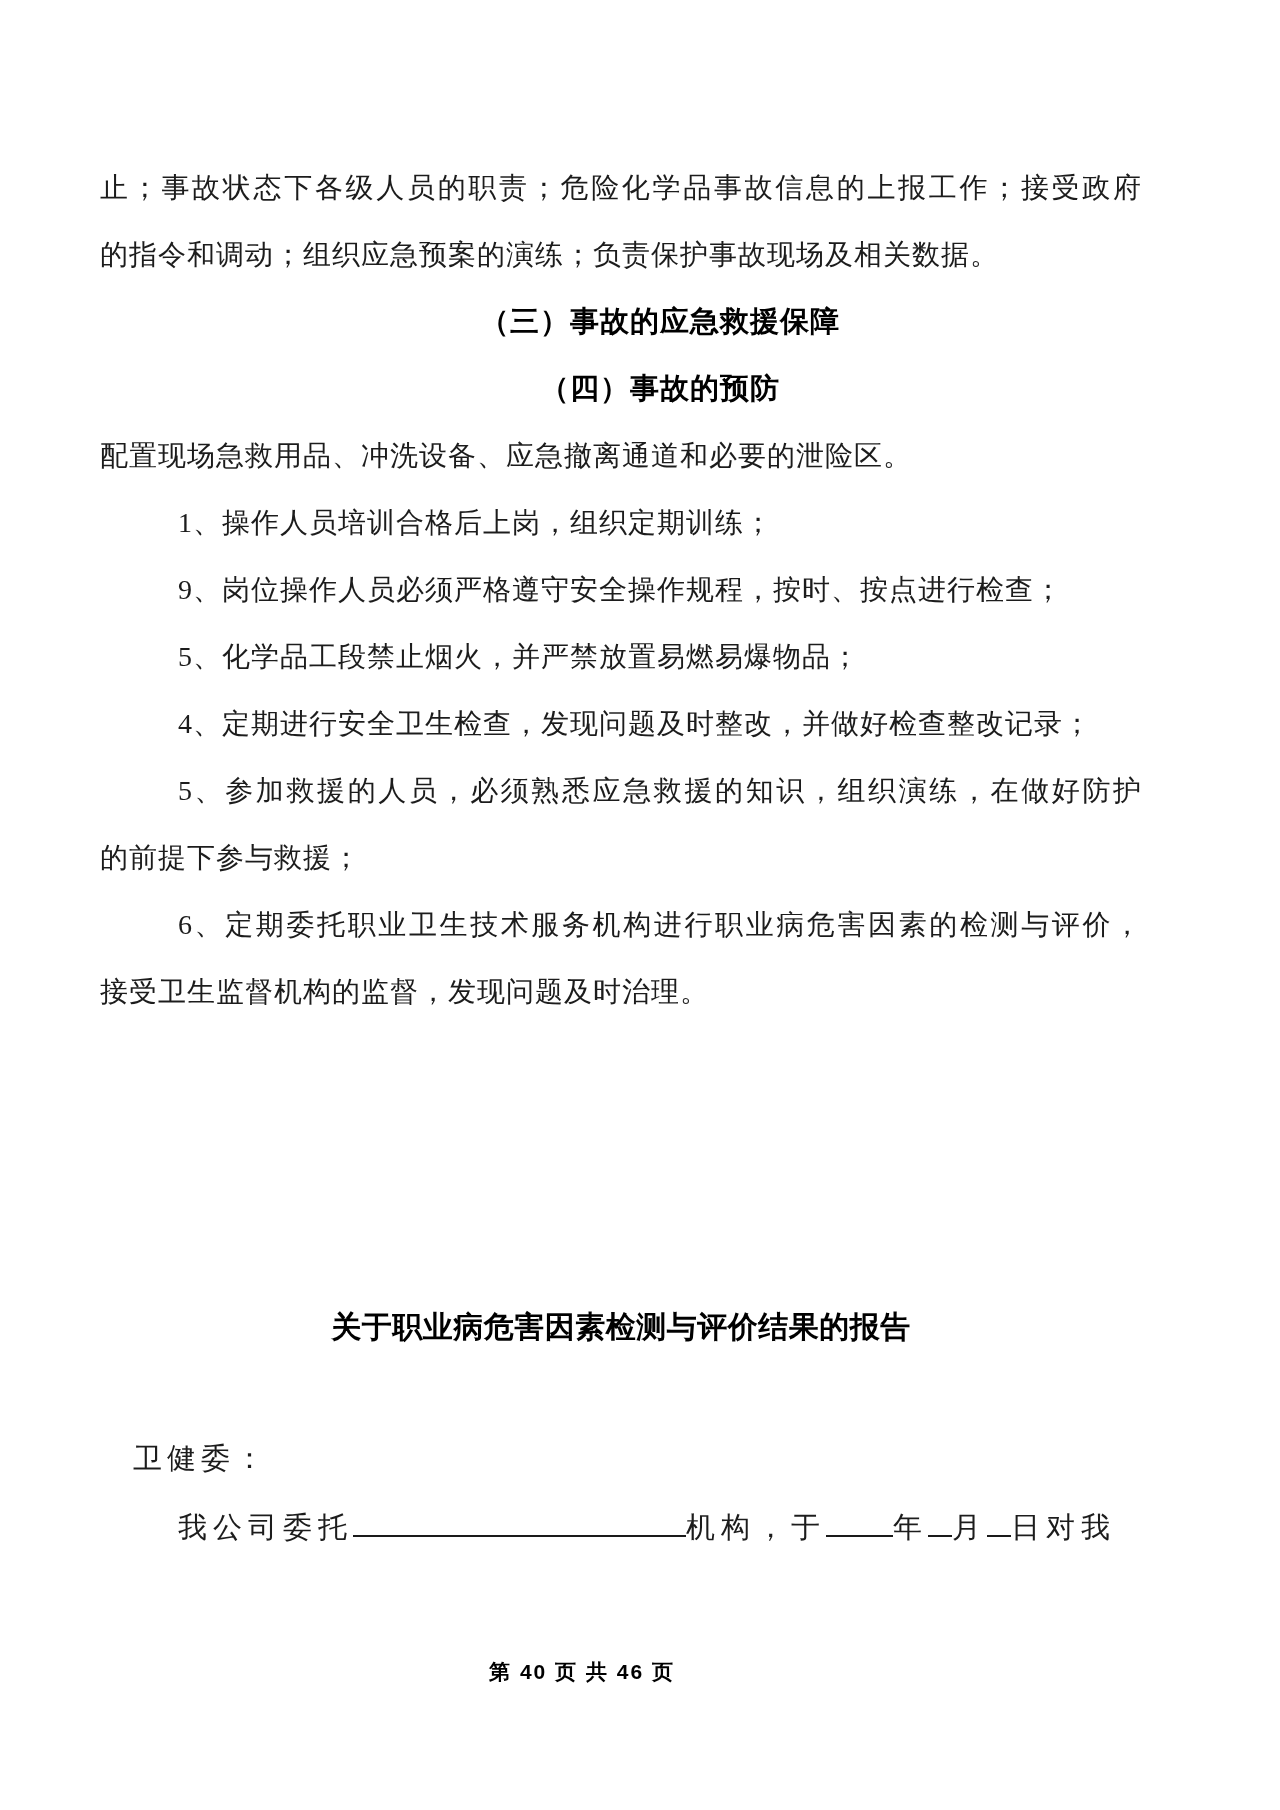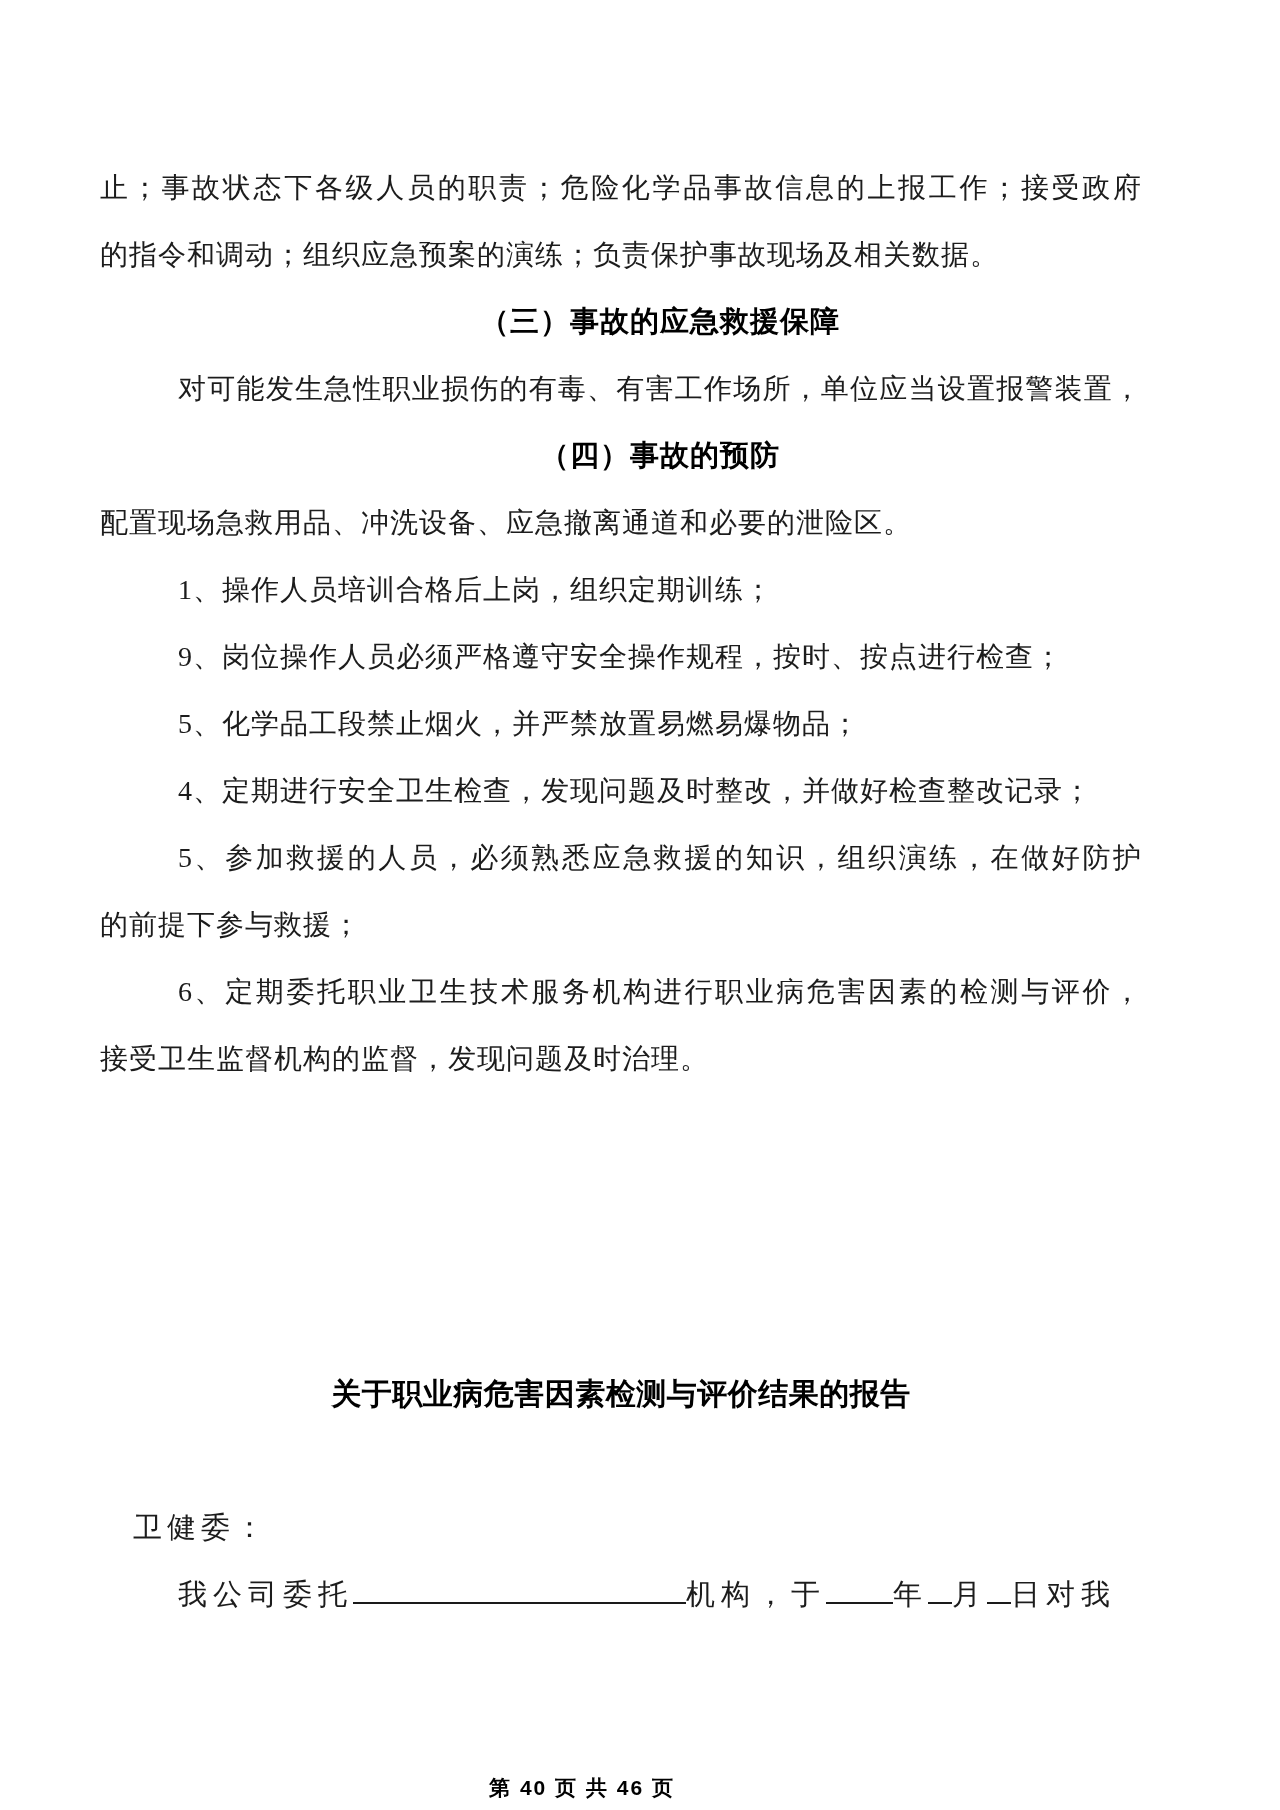--- a/index.html
+++ b/index.html
@@ -23,21 +23,21 @@
   .line {
     font-size: 28px;
     line-height: 67px;
     letter-spacing: 1px;
   }
   .jfull {               
     text-align: justify;
     text-align-last: justify;
   }
   .ind  { text-indent: 78px; }   
-  .ind-sm { text-indent: 33px; } 
+  .ind-sm { text-indent: 33px; font-family: Liberation Mono, monospace; } 
   .heading {
     font-family: "Liberation Sans", "DejaVu Sans", sans-serif;
     font-weight: 700;
     color: #000000;
     font-size: 29px;
     text-align: center;
   }
   .report-title {
     font-family: "Liberation Sans", "DejaVu Sans", sans-serif;
     font-weight: 700;
@@ -55,42 +55,41 @@
     border-bottom: 2px solid #1a1a1a;
     height: 30px;
     vertical-align: baseline;
   }
   .b-institution { width: 333px; }
   .b-year  { width: 67px; }
   .b-month { width: 24px; }
   .b-day   { width: 24px; }
   .footer {
     position: absolute;
-    left: 0; top: 1774px;
+    left: 0; top: 1658px;
     width: 1164px;
     text-align: center;
     font-family: "Liberation Sans", "DejaVu Sans", sans-serif;
     font-weight: 700;
     font-size: 21px;
     letter-spacing: 2px;
     color: #000000;
   }
 </style>
 </head>
 <body>
 
 <div class="page">
   <div class="content">
 
     <div class="line jfull">止；事故状态下各级人员的职责；危险化学品事故信息的上报工作；接受政府</div>
     <div class="line">的指令和调动；组织应急预案的演练；负责保护事故现场及相关数据。</div>
 
     <div class="line heading ind">（三）事故的应急救援保障</div>
 
-    <div class="line ind jfull">对可能发生急性职业损伤的有毒、有害工作场所，单位应当设置报警装置，</div>
     <div class="line heading ind">（四）事故的预防</div>
 
     <div class="line">配置现场急救用品、冲洗设备、应急撤离通道和必要的泄险区。</div>
 
     <div class="line ind">1、操作人员培训合格后上岗，组织定期训练；</div>
     <div class="line ind">9、岗位操作人员必须严格遵守安全操作规程，按时、按点进行检查；</div>
     <div class="line ind">5、化学品工段禁止烟火，并严禁放置易燃易爆物品；</div>
     <div class="line ind">4、定期进行安全卫生检查，发现问题及时整改，并做好检查整改记录；</div>
     <div class="line ind jfull">5、参加救援的人员，必须熟悉应急救援的知识，组织演练，在做好防护</div>
     <div class="line">的前提下参与救援；</div>

